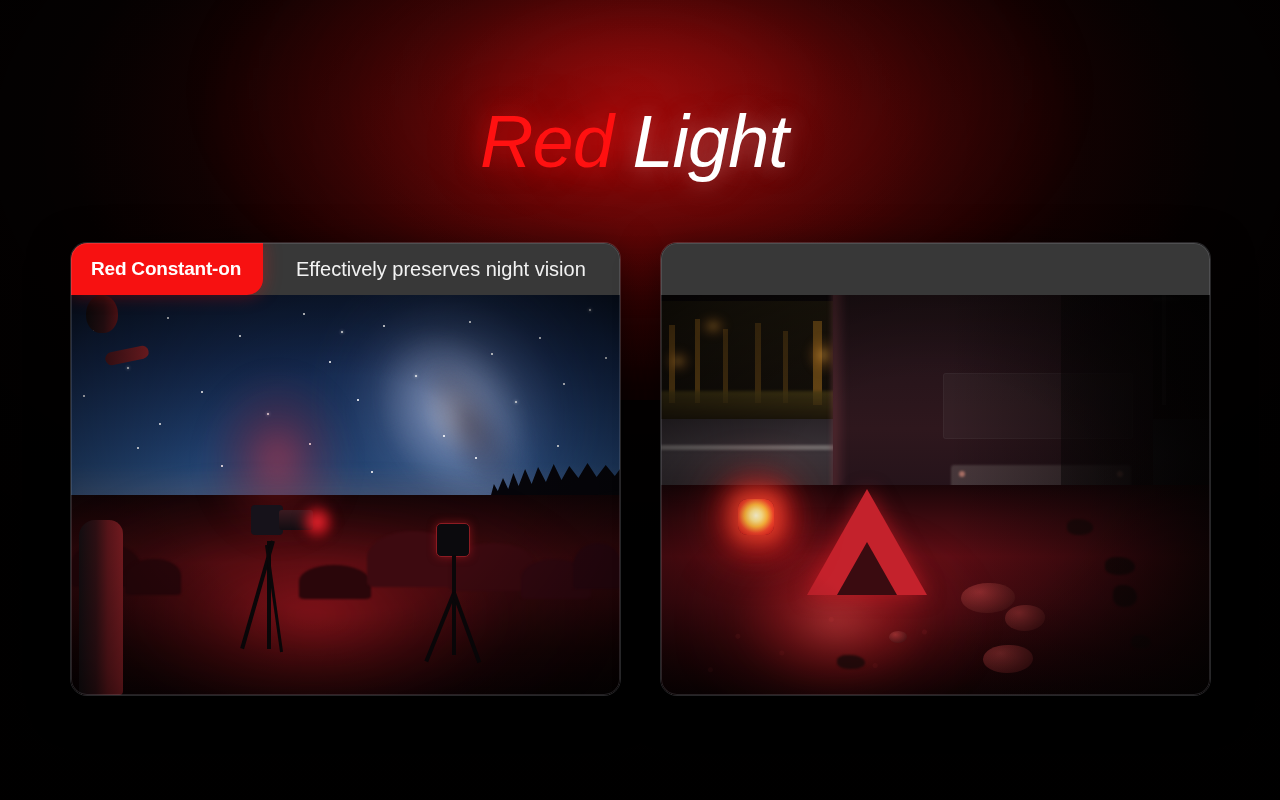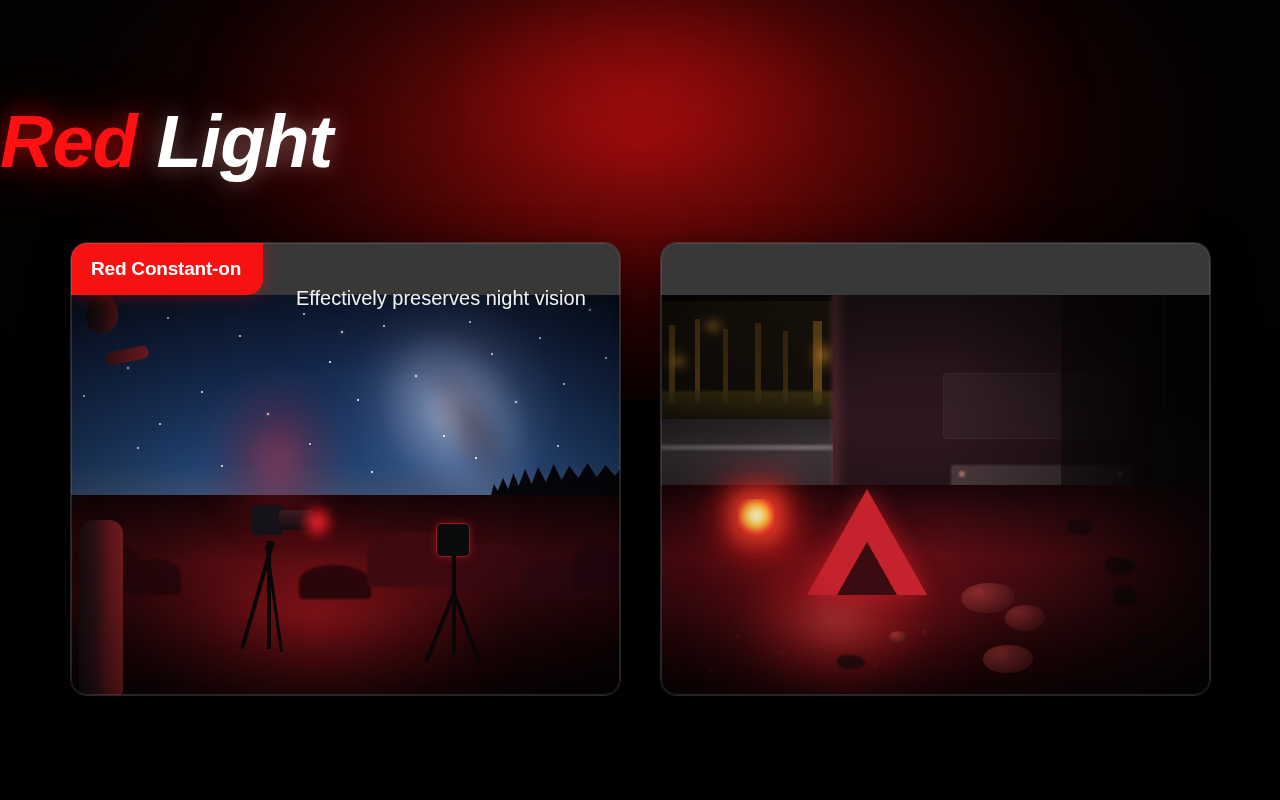--- a/index.html
+++ b/index.html
@@ -50,22 +50,23 @@
     position:absolute; inset:0;
     background:radial-gradient(ellipse 70% 62% at 50% 18%,
         rgba(0,0,0,0) 0%, rgba(0,0,0,0.25) 55%, rgba(0,0,0,0.9) 100%);
     pointer-events:none;
   }
 
   
   .title {
     position:absolute;
     left:0; right:12px; top:101px;
+    text-align:center;
     font-size:74px;
-    font-weight:bold;
+    font-weight:normal;
     font-style:italic;
     letter-spacing:-1px;
     line-height:82px;
     white-space:nowrap;
     z-index:5;
   }
   .title .red {
     color:#FF1111;
     text-shadow:0 0 26px rgba(255,20,20,0.55), 0 0 60px rgba(255,0,0,0.35);
   }
@@ -115,21 +116,21 @@
   .card-desc {
     position:absolute; top:0;
     height:52px;
     display:flex; align-items:center;
     color:#F2F2F2;
     font-size:20px;
     font-weight:normal;
     white-space:nowrap;
     z-index:4;
   }
-  #desc-left  { left:225px;margin-top:29px; }
+  #desc-left  { left:225px; }
 
   
   .card-photo {
     position:absolute; left:0; top:52px;
     width:100%; height:400px;
     overflow:hidden;
     background:#050203;
   }
   .layer { position:absolute; }
 

